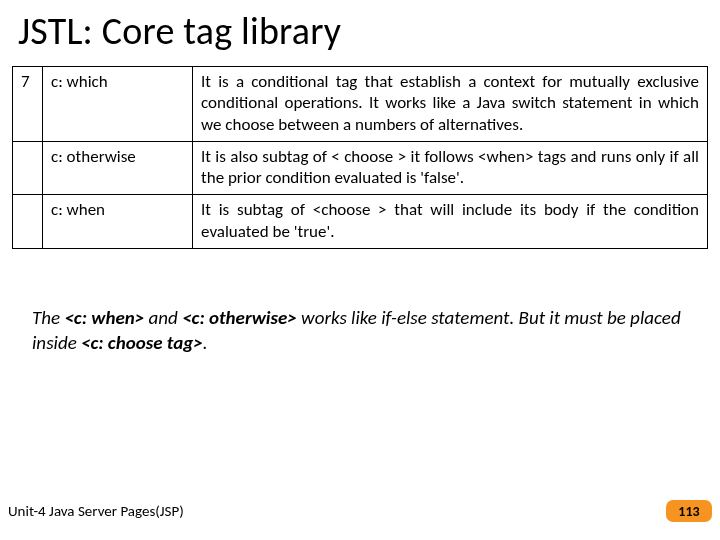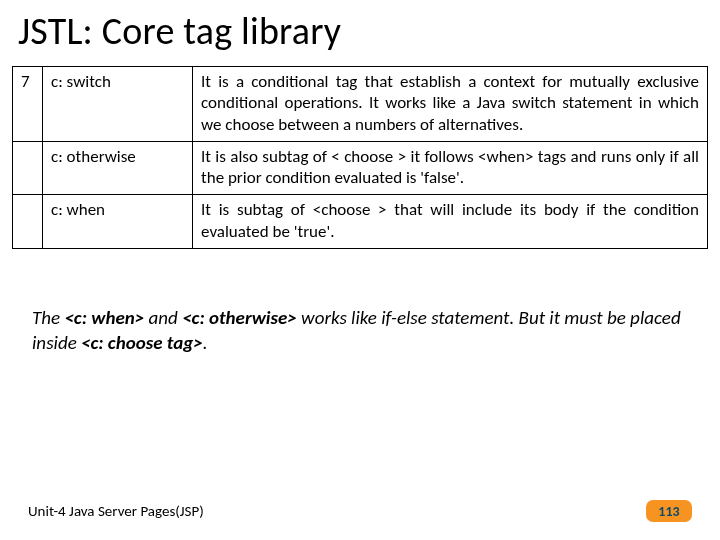--- a/index.html
+++ b/index.html
@@ -8,43 +8,43 @@
   .title { font-size: 38px; font-weight: 400; padding: 8px 18px 12px 18px; letter-spacing: 0.2px; }
   .tbl-wrap { padding: 0 12px; }
   table.tags { border-collapse: collapse; width: 100%; table-layout: fixed; }
   table.tags td { border: 1px solid #000; vertical-align: top; padding: 4px 8px 6px 8px; font-size: 17px; line-height: 1.25; }
   table.tags col.c-num { width: 30px; }
   table.tags col.c-tag { width: 150px; }
   table.tags col.c-desc { }
   .just { text-align: justify; text-justify: inter-word; margin-left: 43px; }
   .caption { padding: 0 16px; font-size: 19px; font-style: italic; line-height: 1.35; margin-top: 56px; margin-left: 16px; }
   .caption b { font-weight: 700; }
-  .footer { position: absolute; left: 0; right: 0; bottom: 10px; width: 100%; padding: 0 28px; font-size: 15px; display: flex; align-items: center; margin-top: 20px; }
+  .footer { position: absolute; left: 0; right: 0; bottom: 10px; width: 100%; padding: 0 8px; font-size: 15px; display: flex; align-items: center; margin-top: 20px; }
   .footer .f-left { flex: 1; text-align: left; }
-  .footer .f-page { width: 46px; height: 22px; background: #f79421; color: #0c4a6e; display: flex; align-items: center; justify-content: center; font-weight: 600; font-size: 14px; border-radius: 7px; }
+  .footer .f-page { width: 46px; height: 22px; background: #f79421; color: #000000; display: flex; align-items: center; justify-content: center; font-weight: 600; font-size: 14px; border-radius: 7px; }
   .footer .f-right { flex: 1; text-align: right; }
 </style>
 </head>
 <body>
 
 <div class="slide">
 
   <h1 class="title">JSTL: Core tag library</h1>
 
   <div class="tbl-wrap">
     <table class="tags">
       <colgroup>
         <col class="c-num">
           <col class="c-tag">
           <col class="c-desc">
       </colgroup>
       <tbody>
         <tr class="row1">
           <td>7</td>
-          <td>c: switch</td>
+          <td>c: which</td>
           <td class="just">It is a conditional tag that establish a context for mutually exclusive conditional operations. It works like a Java switch statement in which we choose between a numbers of alternatives.</td>
         </tr>
         <tr>
           <td></td>
           <td>c: otherwise</td>
           <td class="just">It is also subtag of &lt; choose &gt; it follows &lt;when&gt; tags and runs only if all the prior condition evaluated is 'false'.</td>
         </tr>
         <tr>
           <td></td>
           <td>c: when</td>

